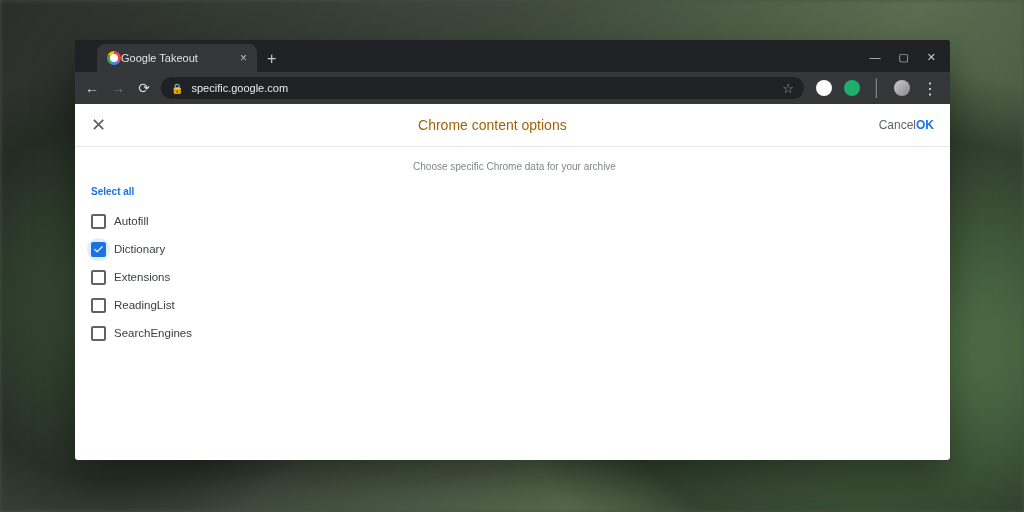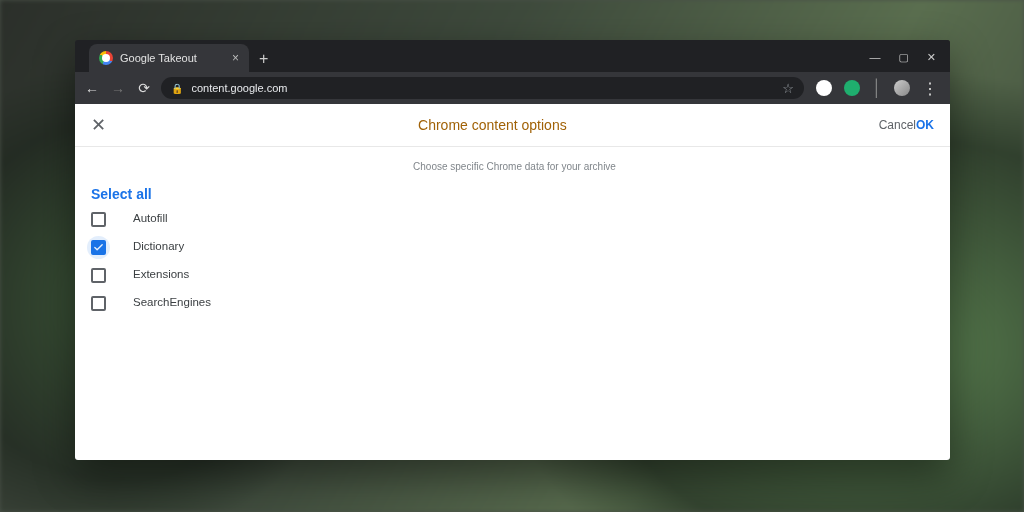--- a/index.html
+++ b/index.html
@@ -33,30 +33,29 @@
     display: flex;
     flex-direction: column;
   }
   .titlebar {
     height: 32px;
     background: #202124;
     display: flex;
     align-items: flex-end;
   }
   .tab {
-    margin-left: 14px;
+    margin-left: 22px;
     height: 28px;
     background: #35363a;
     border-radius: 8px 8px 0 0;
     display: flex;
     align-items: center;
     padding: 0 10px;
     color: #e2e2e2;
     font-size: 11px;
-    gap: 7px;
     min-width: 140px;
   }
   .favicon {
     width: 14px;
     height: 14px;
     border-radius: 50%;
     background:
       conic-gradient(#ea4335 0 120deg, #4285f4 120deg 210deg, #34a853 210deg 300deg, #fbbc05 300deg 360deg);
     position: relative;
   }
@@ -126,22 +125,22 @@
     padding: 0 16px;
     color: #3c4043;
   }
   .dlg-close { font-size: 18px; color: #5f6368; }
   .dlg-title { flex: 1; text-align: center; font-size: 14px; color: #a16207; }
   .dlg-actions { display: flex; gap: 0; font-size: 12px; }
   .btn-cancel { color: #5f6368; }
   .btn-ok { color: #1a73e8; font-weight: 600; }
   .dlg-sub { text-align: center; font-size: 10px; color: #80868b; padding: 14px 0 8px 4px; }
   .options { padding: 6px 16px; }
-  .select-all { color: #1a73e8; font-size: 14px; font-weight: 600; margin-bottom: 10px; }
-  .opt-row { display: flex; align-items: flex-start; gap: 27px; height: 28px; font-size: 11.5px; color: #3c4043; }
+  .select-all { color: #1a73e8; font-size: 10px; font-weight: 600; margin-bottom: 10px; }
+  .opt-row { display: flex; align-items: center; gap: 8px; height: 28px; font-size: 11.5px; color: #3c4043; }
   .chk {
     width: 15px; height: 15px; border: 2px solid #5f6368; border-radius: 2px; box-sizing: border-box;
     display: flex; align-items: center; justify-content: center;
   }
   .chk.checked { background: #1a73e8; border-color: #1a73e8; }
   .chk.checked svg { display: block; }
   .chk svg { display: none; width: 11px; height: 11px; }
   .halo { position: relative; }
   .halo::before {
     content: ""; position: absolute; left: -6px; top: -6px; right: -6px; bottom: -6px;
@@ -168,21 +167,21 @@
       <span>✕</span>
     </div>
   </div>
 
   <div class="toolbar">
     <span class="nav-icon">←</span>
     <span class="nav-icon dim">→</span>
     <span class="nav-icon">⟳</span>
     <div class="omnibox">
       <span class="lock">🔒</span>
-      <span>content.google.com</span>
+      <span>specific.google.com</span>
       <span class="omni-right">☆</span>
     </div>
     <div class="ext-icons">
       <span class="ext" style="background:#fff"></span>
       <span class="ext" style="background:#1fae6e"></span>
       <span style="color:#888">│</span>
       <span class="ext" style="background:linear-gradient(135deg,#ccc,#888)"></span>
       <span style="color:#ddd;font-size:16px">⋮</span>
     </div>
   </div>
@@ -211,19 +210,23 @@
               </svg>
             </span>
             <span>Dictionary</span>
           </div>
           <div class="opt-row">
             <span class="chk"></span>
             <span>Extensions</span>
           </div>
           <div class="opt-row">
             <span class="chk"></span>
+            <span>ReadingList</span>
+          </div>
+          <div class="opt-row">
+            <span class="chk"></span>
             <span>SearchEngines</span>
           </div>
         </div>
     </div>
   </div>
 
 </div>
 
 </body></html>

